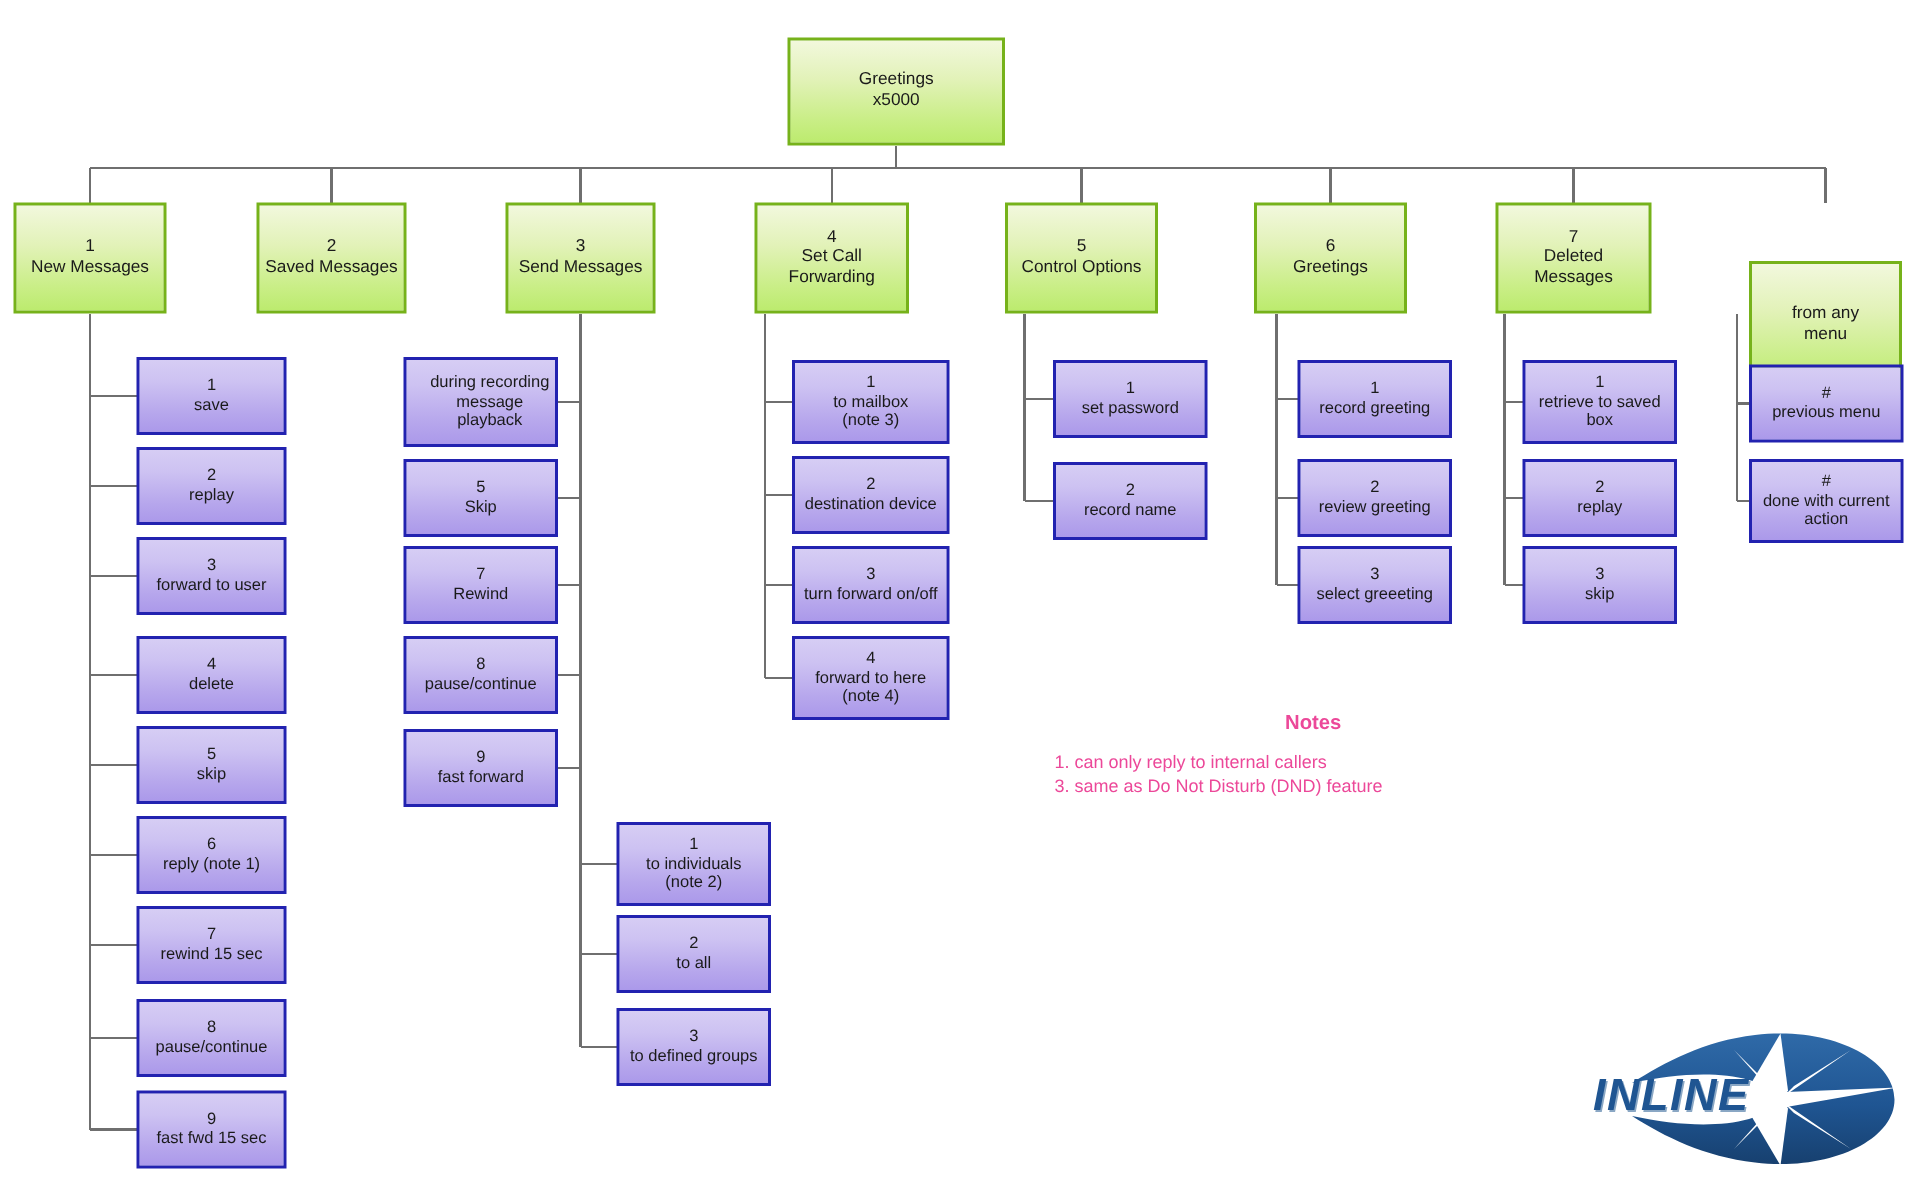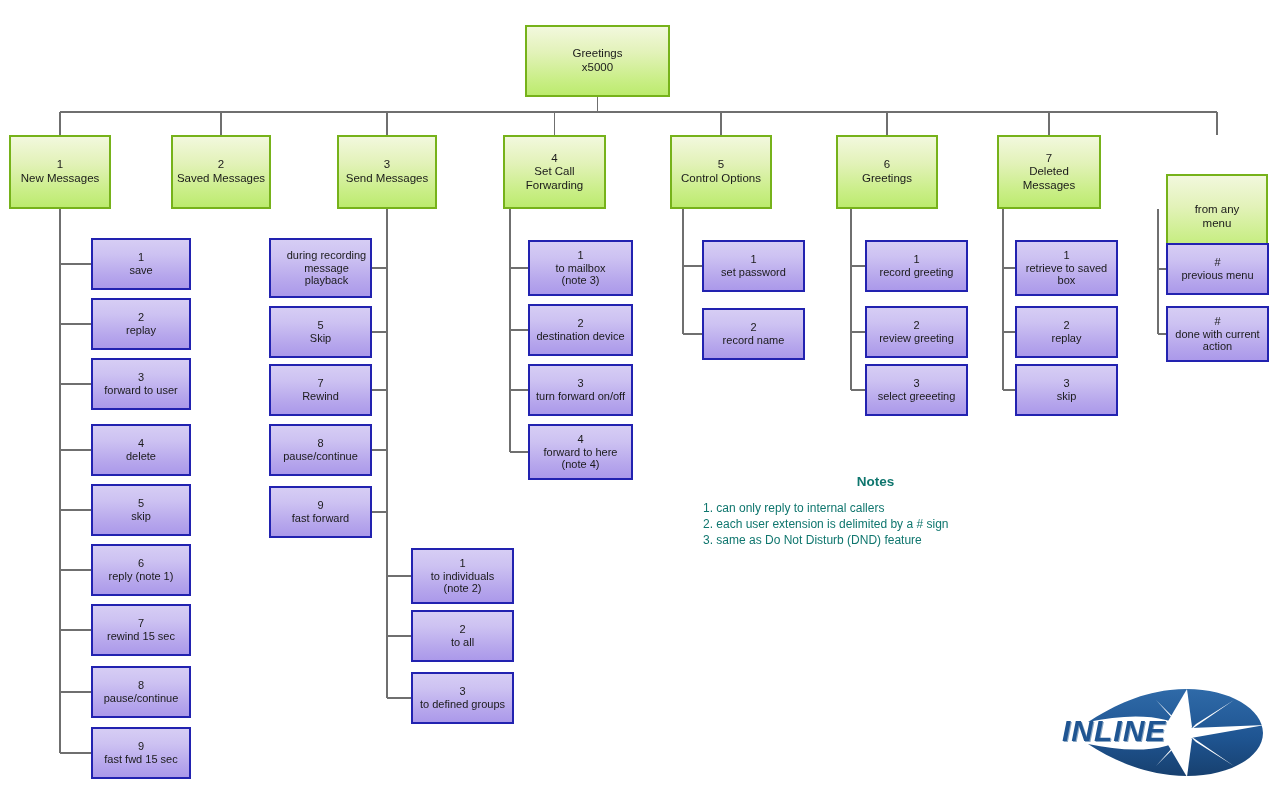--- a/index.html
+++ b/index.html
@@ -49,21 +49,21 @@
     border: 2px solid #76b21a;
     font-size: 11.5px;
   }
   .node.purple {
     background: linear-gradient(to bottom, #d6cdf4 0%, #cdc2f2 30%, #b6a6ec 75%, #ab99ea 100%);
     border: 2px solid #2222b0;
     font-size: 11px;
   }
   .notes {
     position: absolute;
-    color: #0f766e;
+    color: #ec4899;
   }
   .notes-title {
     font-size: 13.5px;
     font-weight: bold;
     text-align: center;
     margin-bottom: 11px;
   }
   .notes-list {
     font-size: 12px;
     line-height: 1.35;
@@ -307,21 +307,20 @@
         <span class="node-text">#
 done with current
 action</span>
       </div>
     </div>
 
   <div class="notes" style="left: 703px; top: 474px; width: 345px;">
     <div class="notes-title">Notes</div>
     <div class="notes-list">
         <div class="note-line">1. can only reply to internal callers</div>
-        <div class="note-line">2. each user extension is delimited by a # sign</div>
         <div class="note-line">3. same as Do Not Disturb (DND) feature</div>
       </div>
   </div>
 
   <div class="logo" style="left: 1058px; top: 676px; width: 212px; height: 110px;">
     <svg width="212" height="110" viewBox="0 0 212 110">
       <defs>
         <linearGradient id="logoGrad" x1="0" y1="0" x2="0" y2="1">
           <stop offset="0%" stop-color="#2f6aa8"></stop>
           <stop offset="55%" stop-color="#1f5592"></stop>

